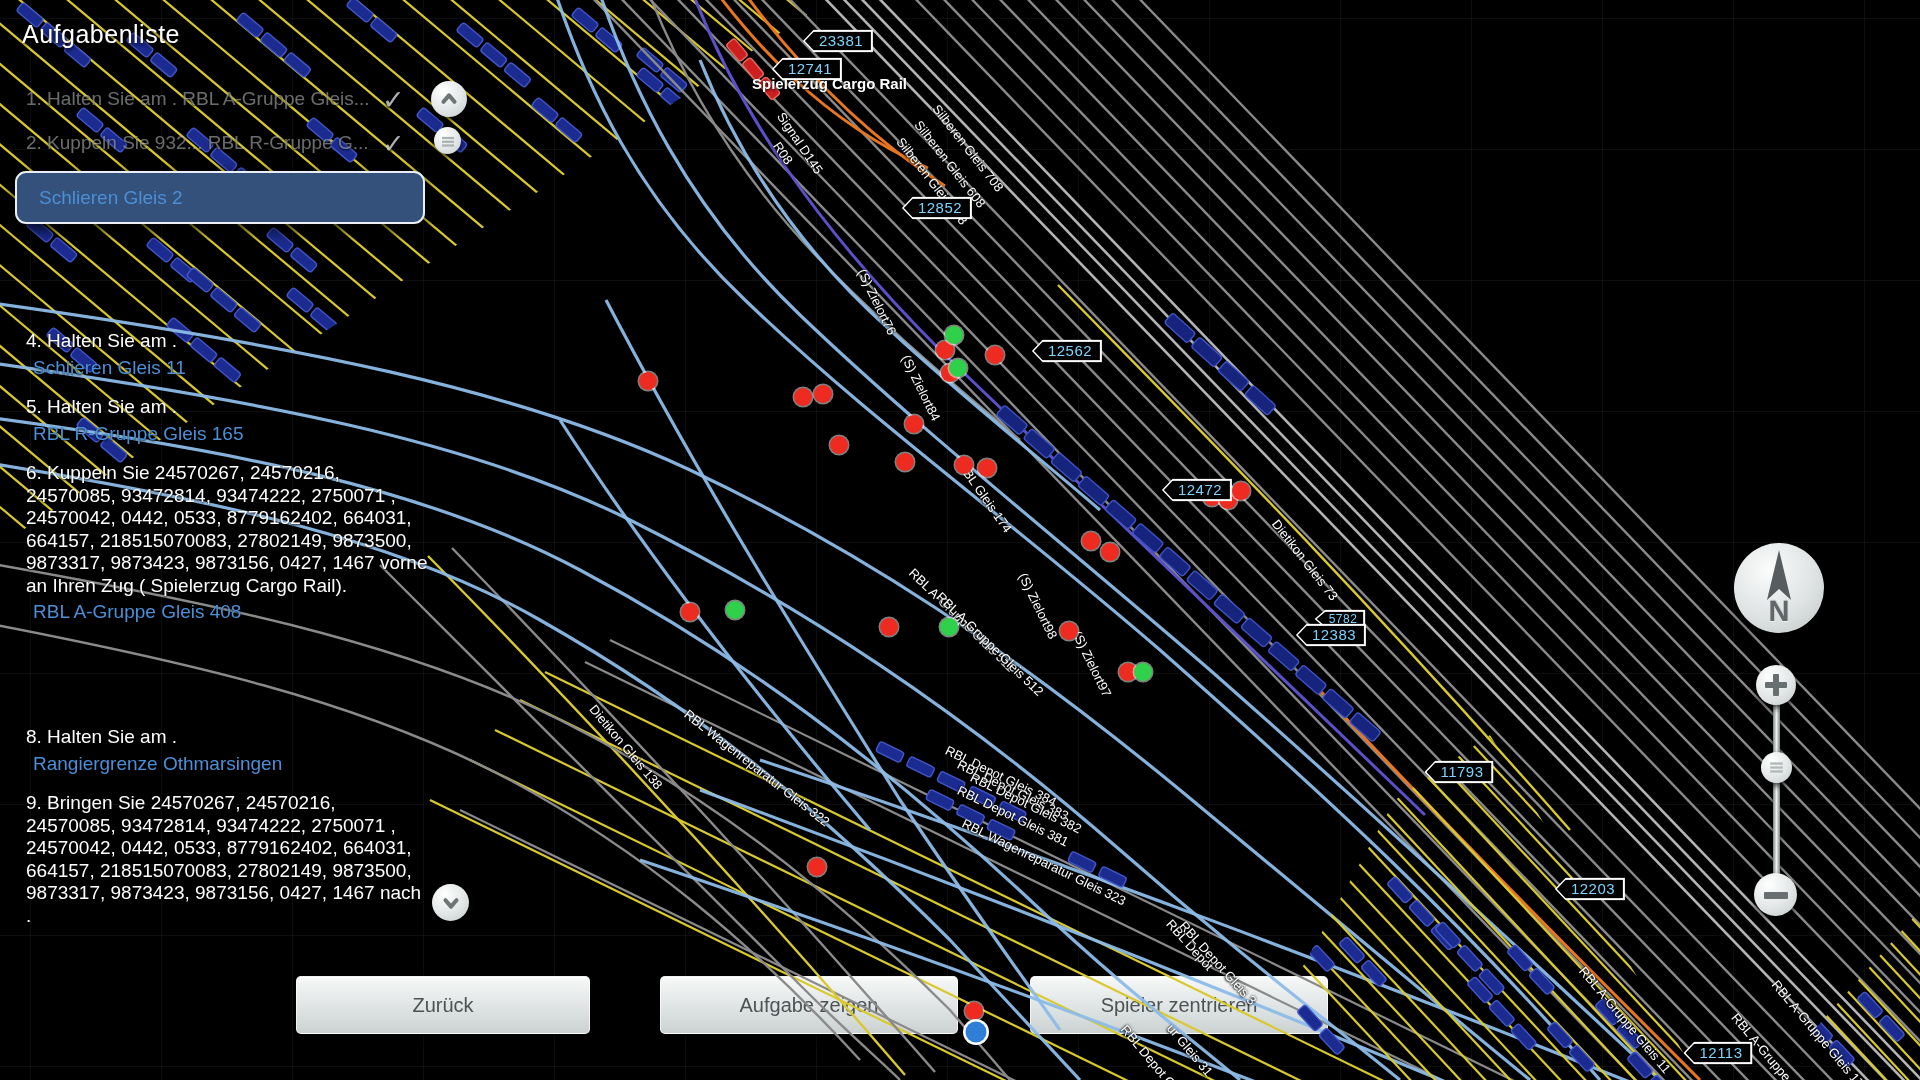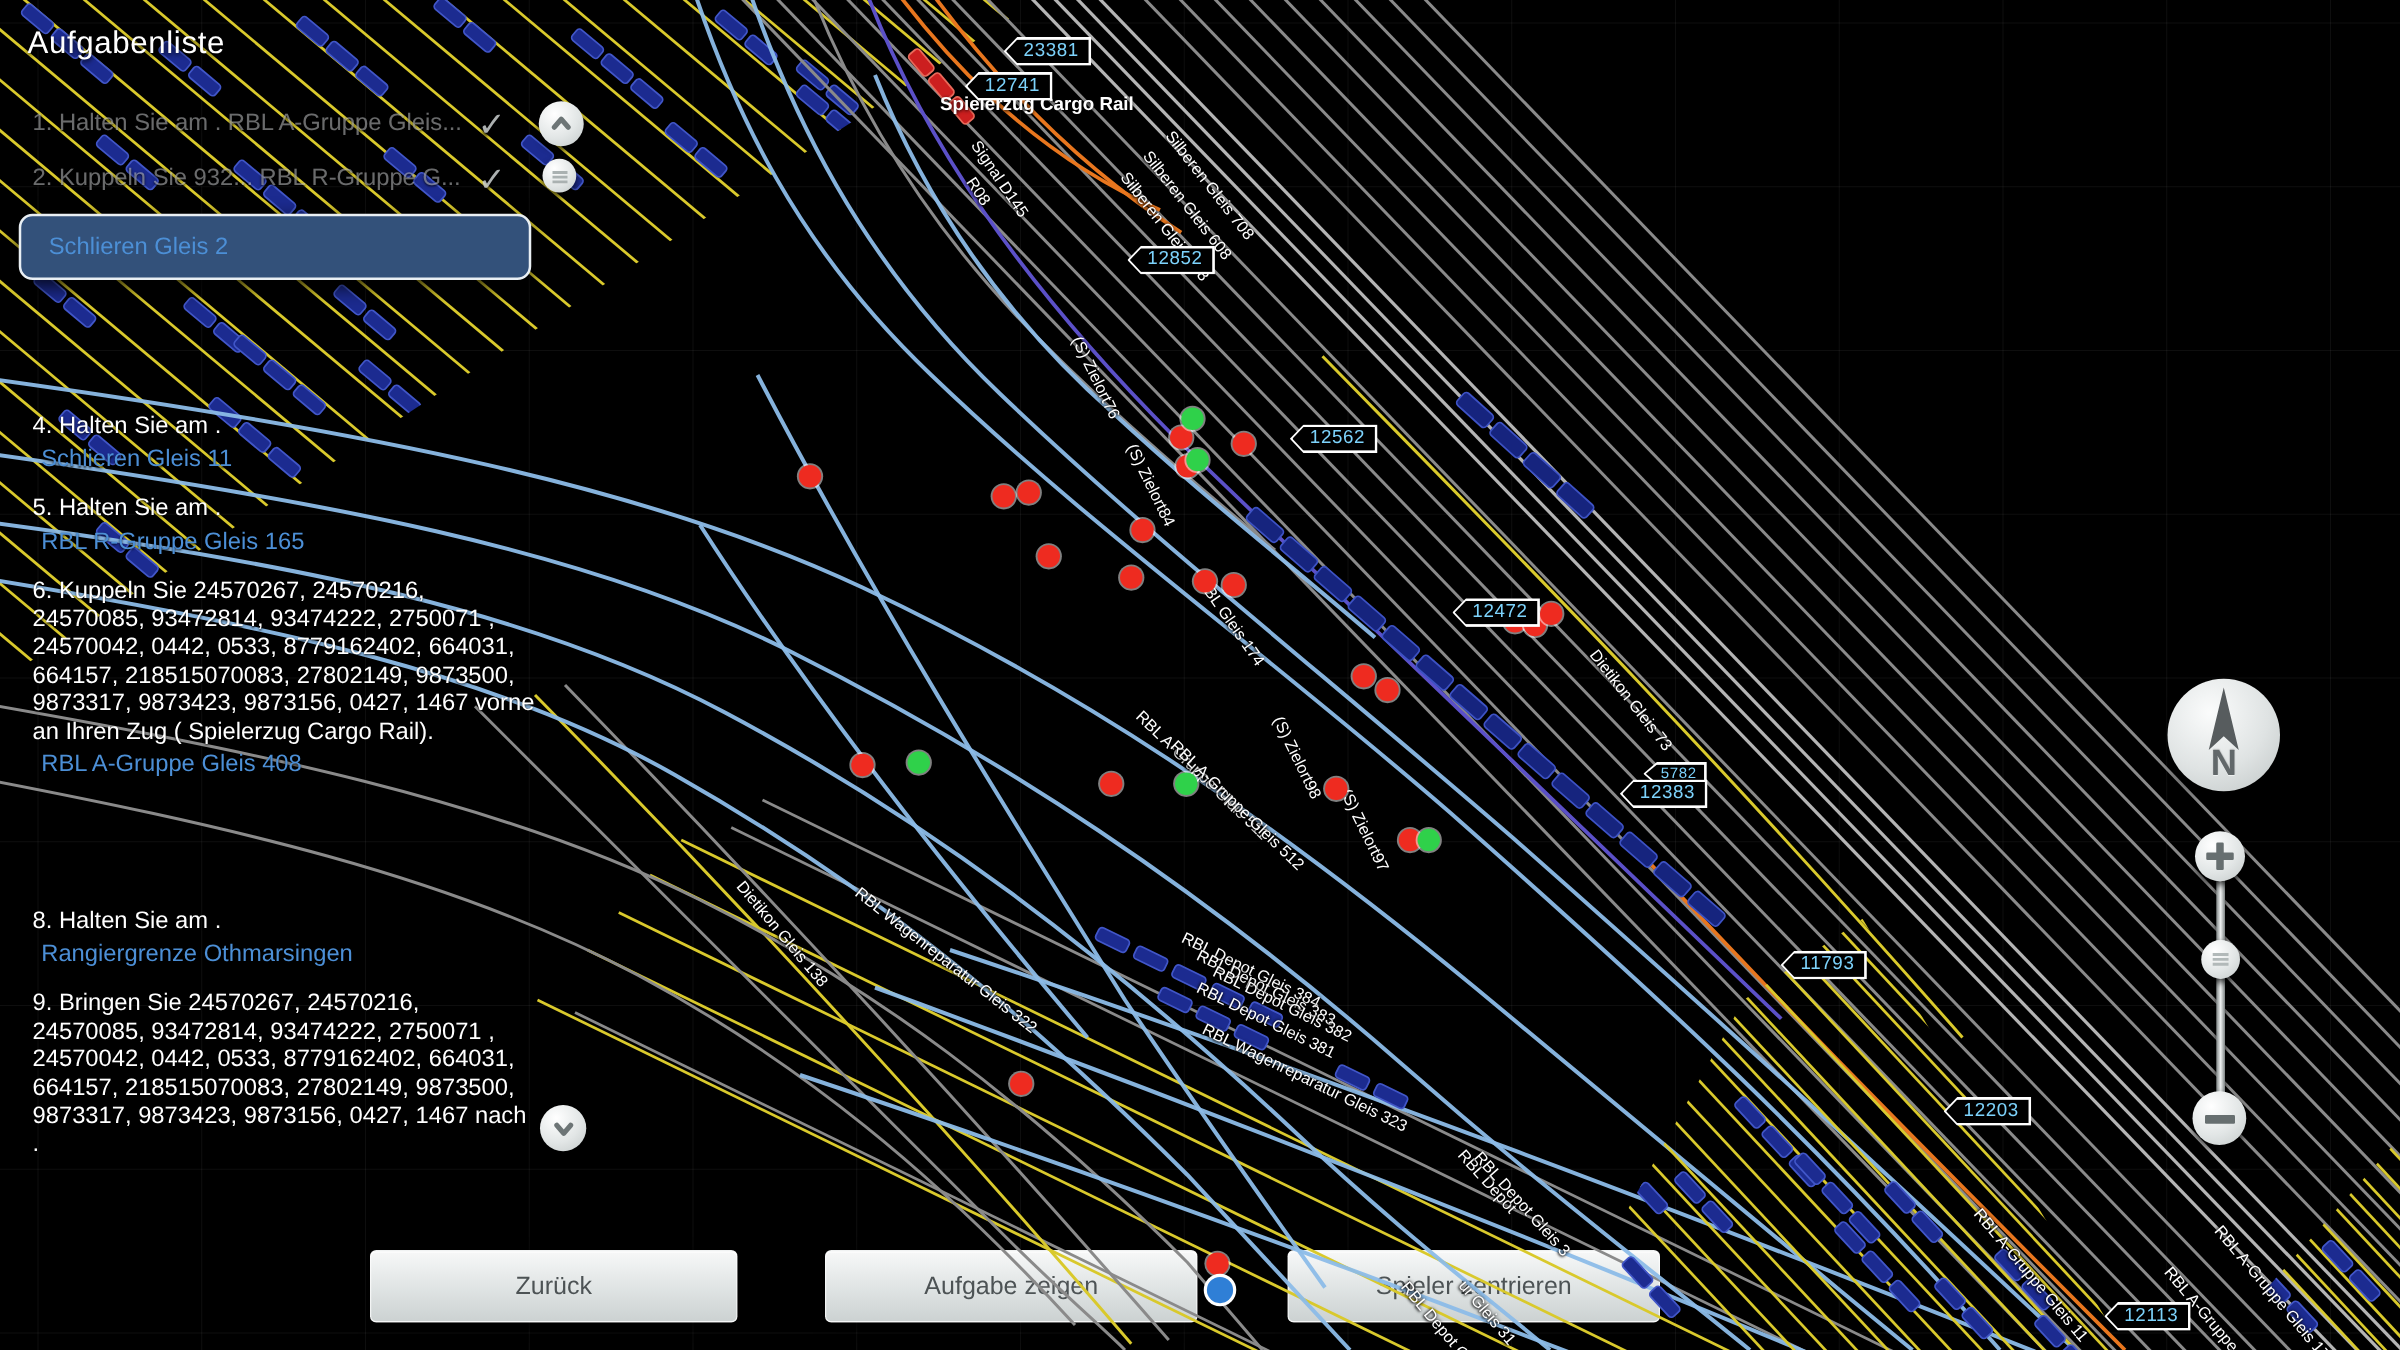--- a/index.html
+++ b/index.html
@@ -48,21 +48,21 @@
   .circle-btn{position:absolute;border-radius:50%;cursor:pointer;
     background:radial-gradient(circle at 35% 28%,#ffffff,#e2e6e6 55%,#c3c9c9);
     box-shadow:0 3px 6px rgba(0,0,0,.75);display:flex;align-items:center;justify-content:center;}
   .circle-btn svg{display:block;}
 
   
   .action-btn{position:absolute;top:976px;height:56px;border-radius:5px;cursor:pointer;
     background:linear-gradient(#f7f8f8,#e3e7e7 45%,#ccd2d2);
     border:1px solid rgba(255,255,255,.7);
     box-shadow:0 3px 10px rgba(0,0,0,.8), inset 0 1px 0 #fff;
-    color:#4d5355;font-size:20px;display:flex;align-items:center;justify-content:center;margin-top:24px;}
+    color:#4d5355;font-size:20px;display:flex;align-items:center;justify-content:center;}
 
   
   #compass{position:absolute;left:1734px;top:543px;width:90px;height:90px;border-radius:50%;
     background:radial-gradient(circle at 38% 30%,#fbfcfc,#dfe3e3 55%,#bfc5c5);
     box-shadow:0 4px 9px rgba(0,0,0,.8);z-index:4;cursor:pointer;}
   #compass .needle{position:absolute;left:0;top:0;}
   #compass .n-letter{position:absolute;left:0;right:0;top:52px;text-align:center;
     color:#62686a;font-size:29px;font-weight:bold;
     text-shadow:0 1px 0 rgba(255,255,255,.55),0 -1px 1px rgba(0,0,0,.25);}
   #zoom-track{position:absolute;left:1773px;top:700px;width:7px;height:196px;border-radius:3px;

